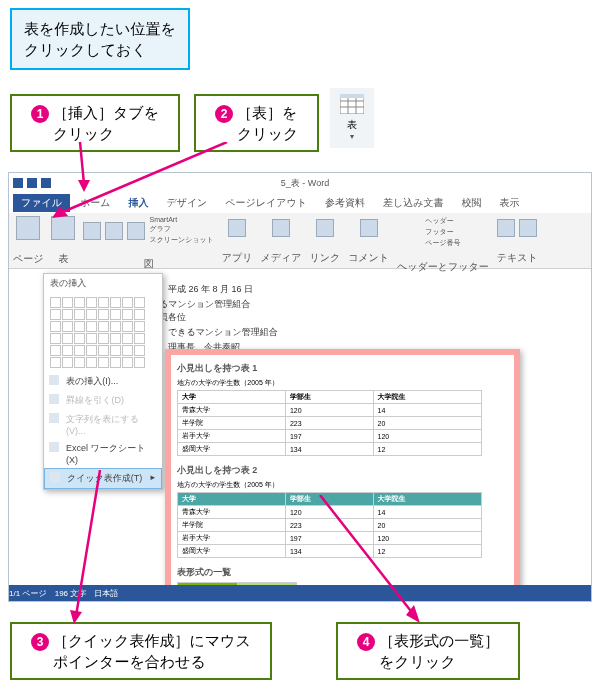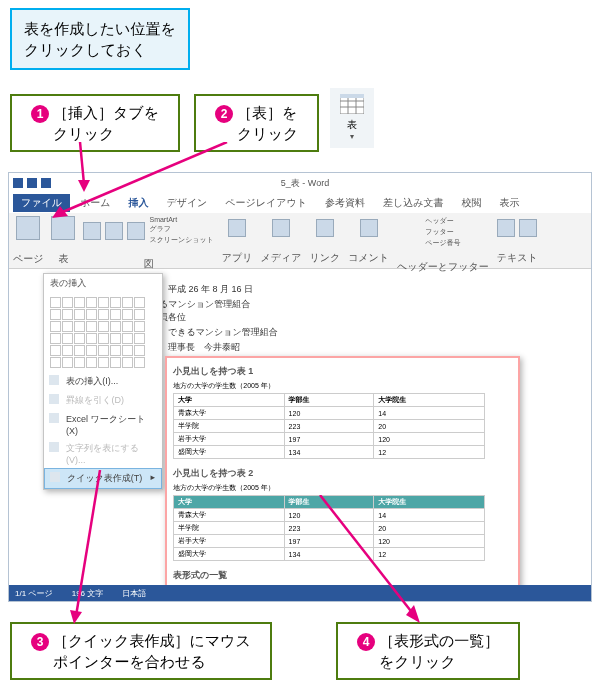--- a/index.html
+++ b/index.html
@@ -33,32 +33,32 @@
 
   .dropdown { position: absolute; left: 34px; top: 100px; width: 120px; background: #fff; border: 1px solid #c5c5c5; box-shadow: 2px 2px 6px rgba(0,0,0,.3); font-size: 9px; }
   .dropdown .hdr { padding: 3px 6px; color: #555; }
   .grid { display: grid; grid-template-columns: repeat(8, 11px); grid-auto-rows: 11px; gap: 1px; padding: 4px 6px; }
   .grid span { border: 1px solid #c5c5c5; background: #fff; }
   .dropdown .mi { padding: 3px 6px 3px 22px; position: relative; color: #444;}
   .dropdown .mi.disabled { color: #bbb; }
   .dropdown .mi::before { content:""; position:absolute; left:5px; top:3px; width:10px;height:10px; background:#dde6ee; }
   .dropdown .mi.hl { background: #cde6f7; border:1px solid #7ab4e0; }
 
-  .gallery { position: absolute; left: 156px; top: 183px; width: 355px; height: 290px; background: #fff; border: 2px solid #fca5a5; box-shadow: 2px 2px 6px rgba(0,0,0,.3); font-size: 8px; padding: 4px 6px; overflow:hidden;}
+  .gallery { position: absolute; left: 156px; top: 176px; width: 355px; height: 290px; background: #fff; border: 6px solid #fca5a5; box-shadow: 2px 2px 6px rgba(0,0,0,.3); font-size: 8px; padding: 4px 6px; overflow:hidden;}
   .gallery .glabel { color:#555; font-weight:bold; margin:3px 0; font-size:9px;}
   .gallery .section { margin-bottom:8px;}
   .gallery table { border-collapse:collapse; width:92%; font-size:7px; margin-top:2px;}
   .gallery table th, .gallery table td { border:1px solid #ccc; padding:1px 4px; text-align:left; white-space:nowrap;}
   .gallery table.blue th { background:#4da6a6; color:#fff; }
   .gallery .list-preview { width:120px; border-collapse:collapse; font-size:7px; margin-top:2px;}
   .gallery .list-preview th { width:20px; padding:1px 3px;}
   .gallery .list-preview .c1 { background:#7ab800; }
   .gallery .list-preview .c2 { background:#b7dd79; }
 
-  .status-bar { position: absolute; left: 0; right: 0; bottom: 0; height: 16px; background: #2b579a; color: #fff; font-size: 8px; display: flex; align-items: center; gap: 19px; padding: 0 6px; }
+  .status-bar { position: absolute; left: 0; right: 0; bottom: 0; height: 16px; background: #2b579a; color: #fff; font-size: 8px; display: flex; align-items: center; gap: 8px; padding: 0 0; }
 
   .arrow { position: absolute; pointer-events: none; }
   .arrow line { stroke: #e6007e; stroke-width: 2.5; }
   .arrow polygon { fill: #e6007e; }
 </style>
 </head>
 <body>
 
 <div class="callout-top" style="white-space:pre-line;">表を作成したい位置を
 クリックしておく</div>
@@ -236,22 +236,22 @@
         <span></span>
         <span></span>
         <span></span>
         <span></span>
         <span></span>
         <span></span>
         <span></span>
       </div>
     <div class="mi">表の挿入(I)...</div>
     <div class="mi disabled">罫線を引く(D)</div>
+    <div class="mi disabled">文字列を表にする(V)...</div>
     <div class="mi">Excel ワークシート(X)</div>
-    <div class="mi disabled">文字列を表にする(V)...</div>
     <div class="mi hl"><span>クイック表作成(T)</span><span style="float:right;">▸</span></div>
   </div>
 
   <div class="gallery">
     <div class="section">
       <div class="glabel">小見出しを持つ表 1</div>
       <div style="font-size:7px;">地方の大学の学生数（2005 年）</div>
       <table>
         <tbody>
             <tr>

